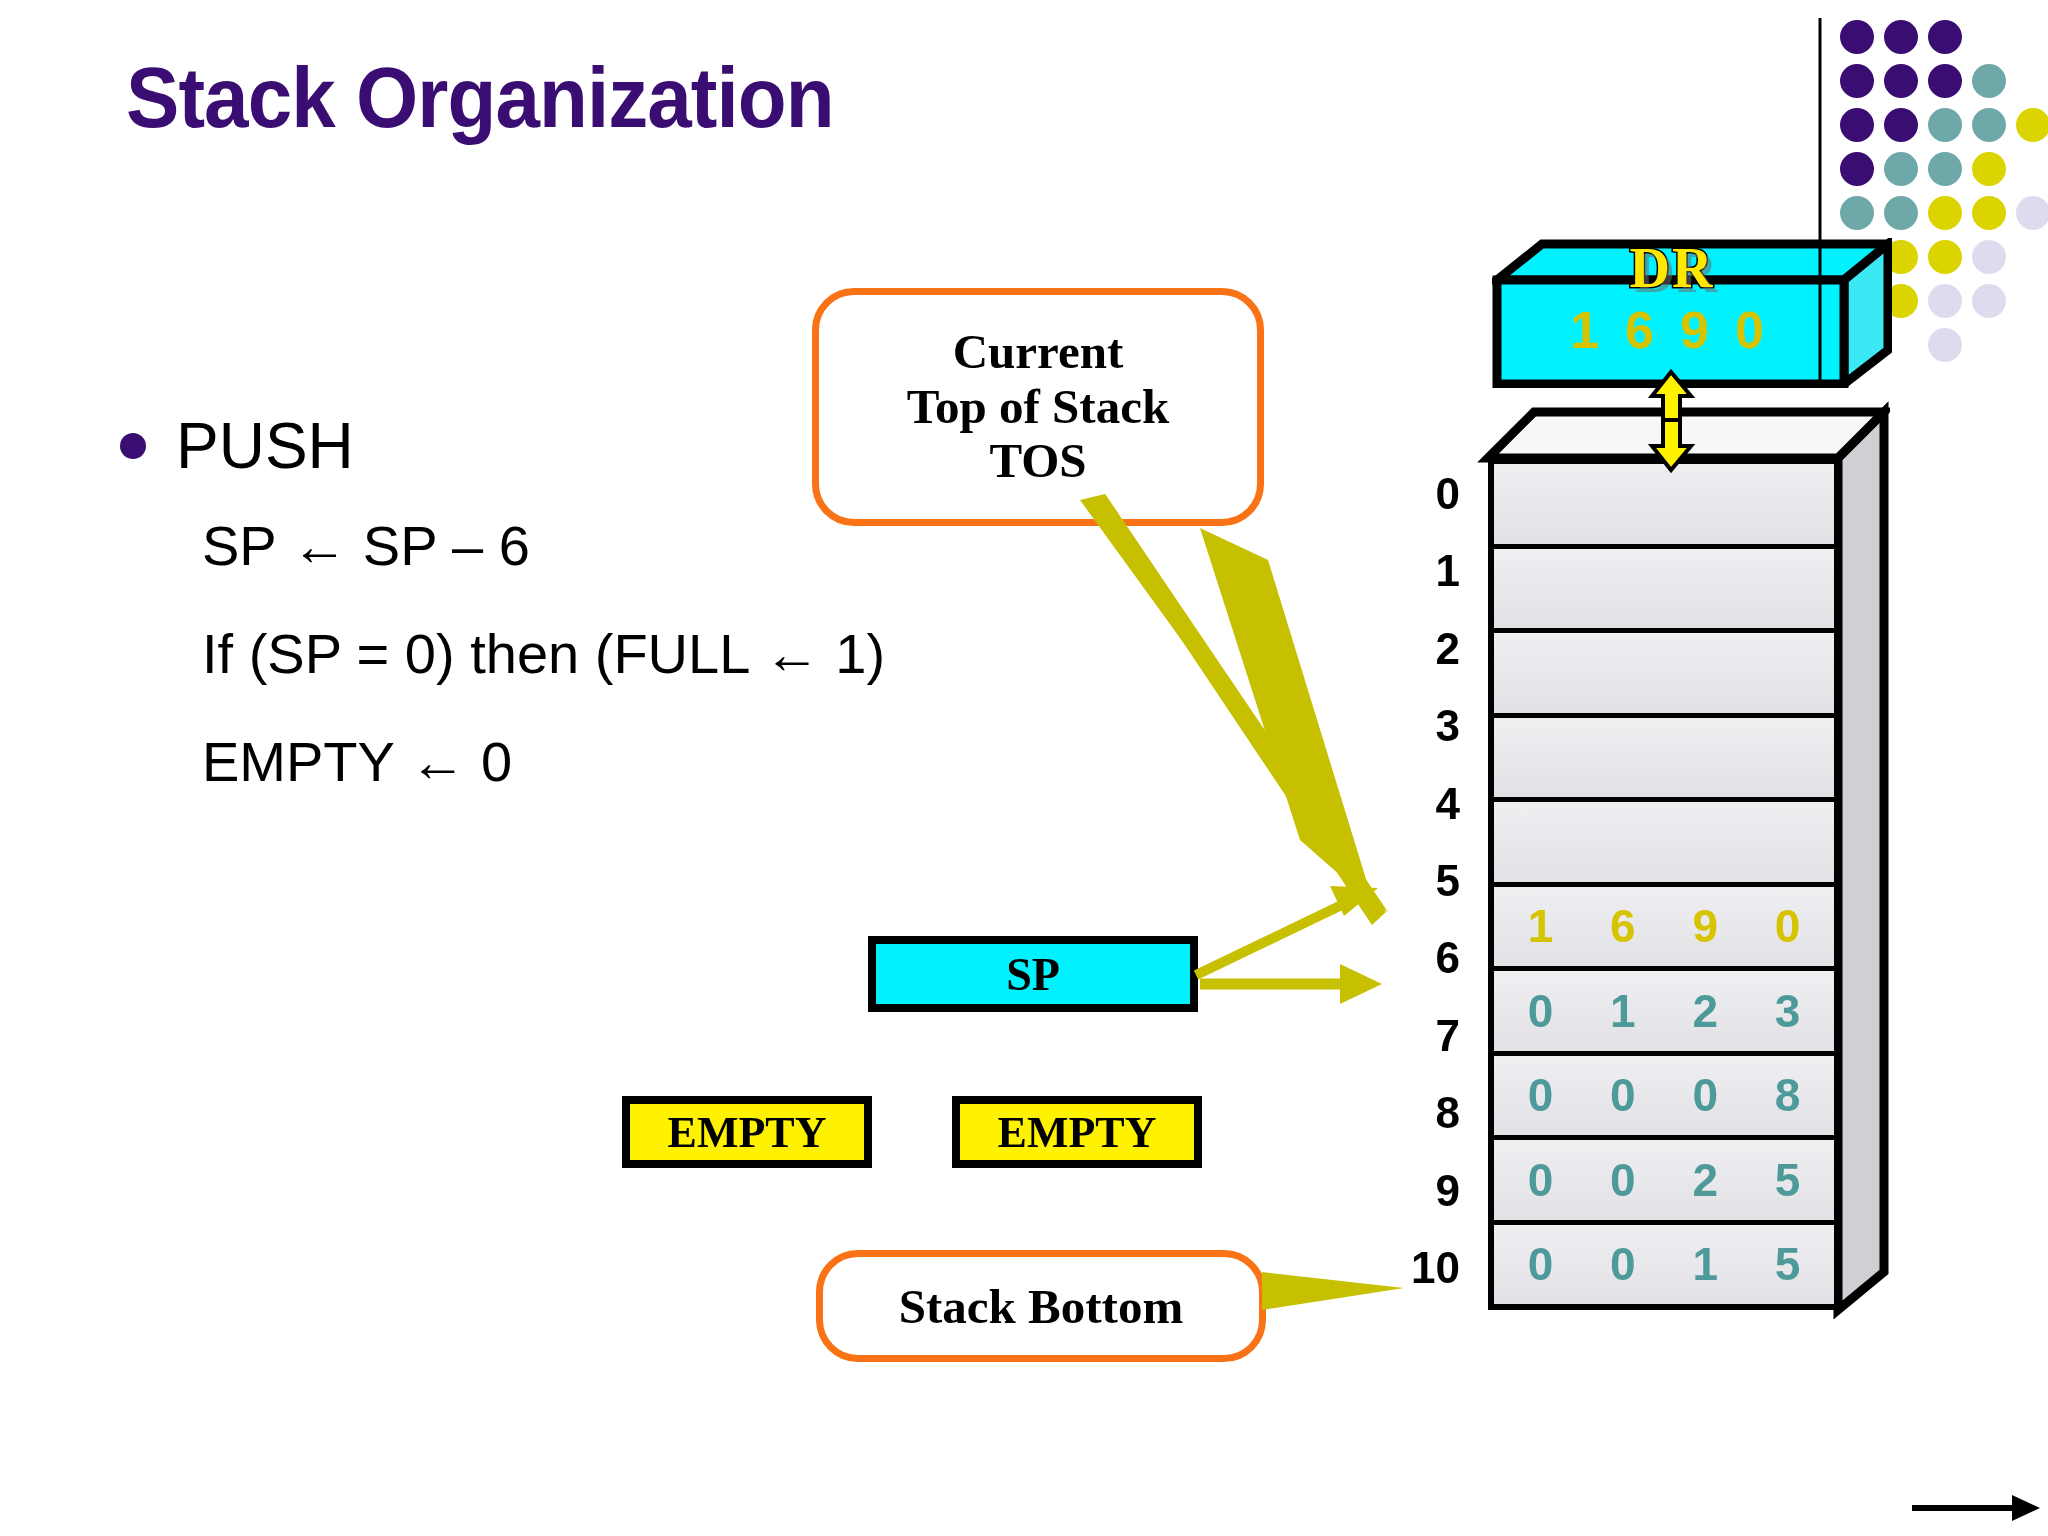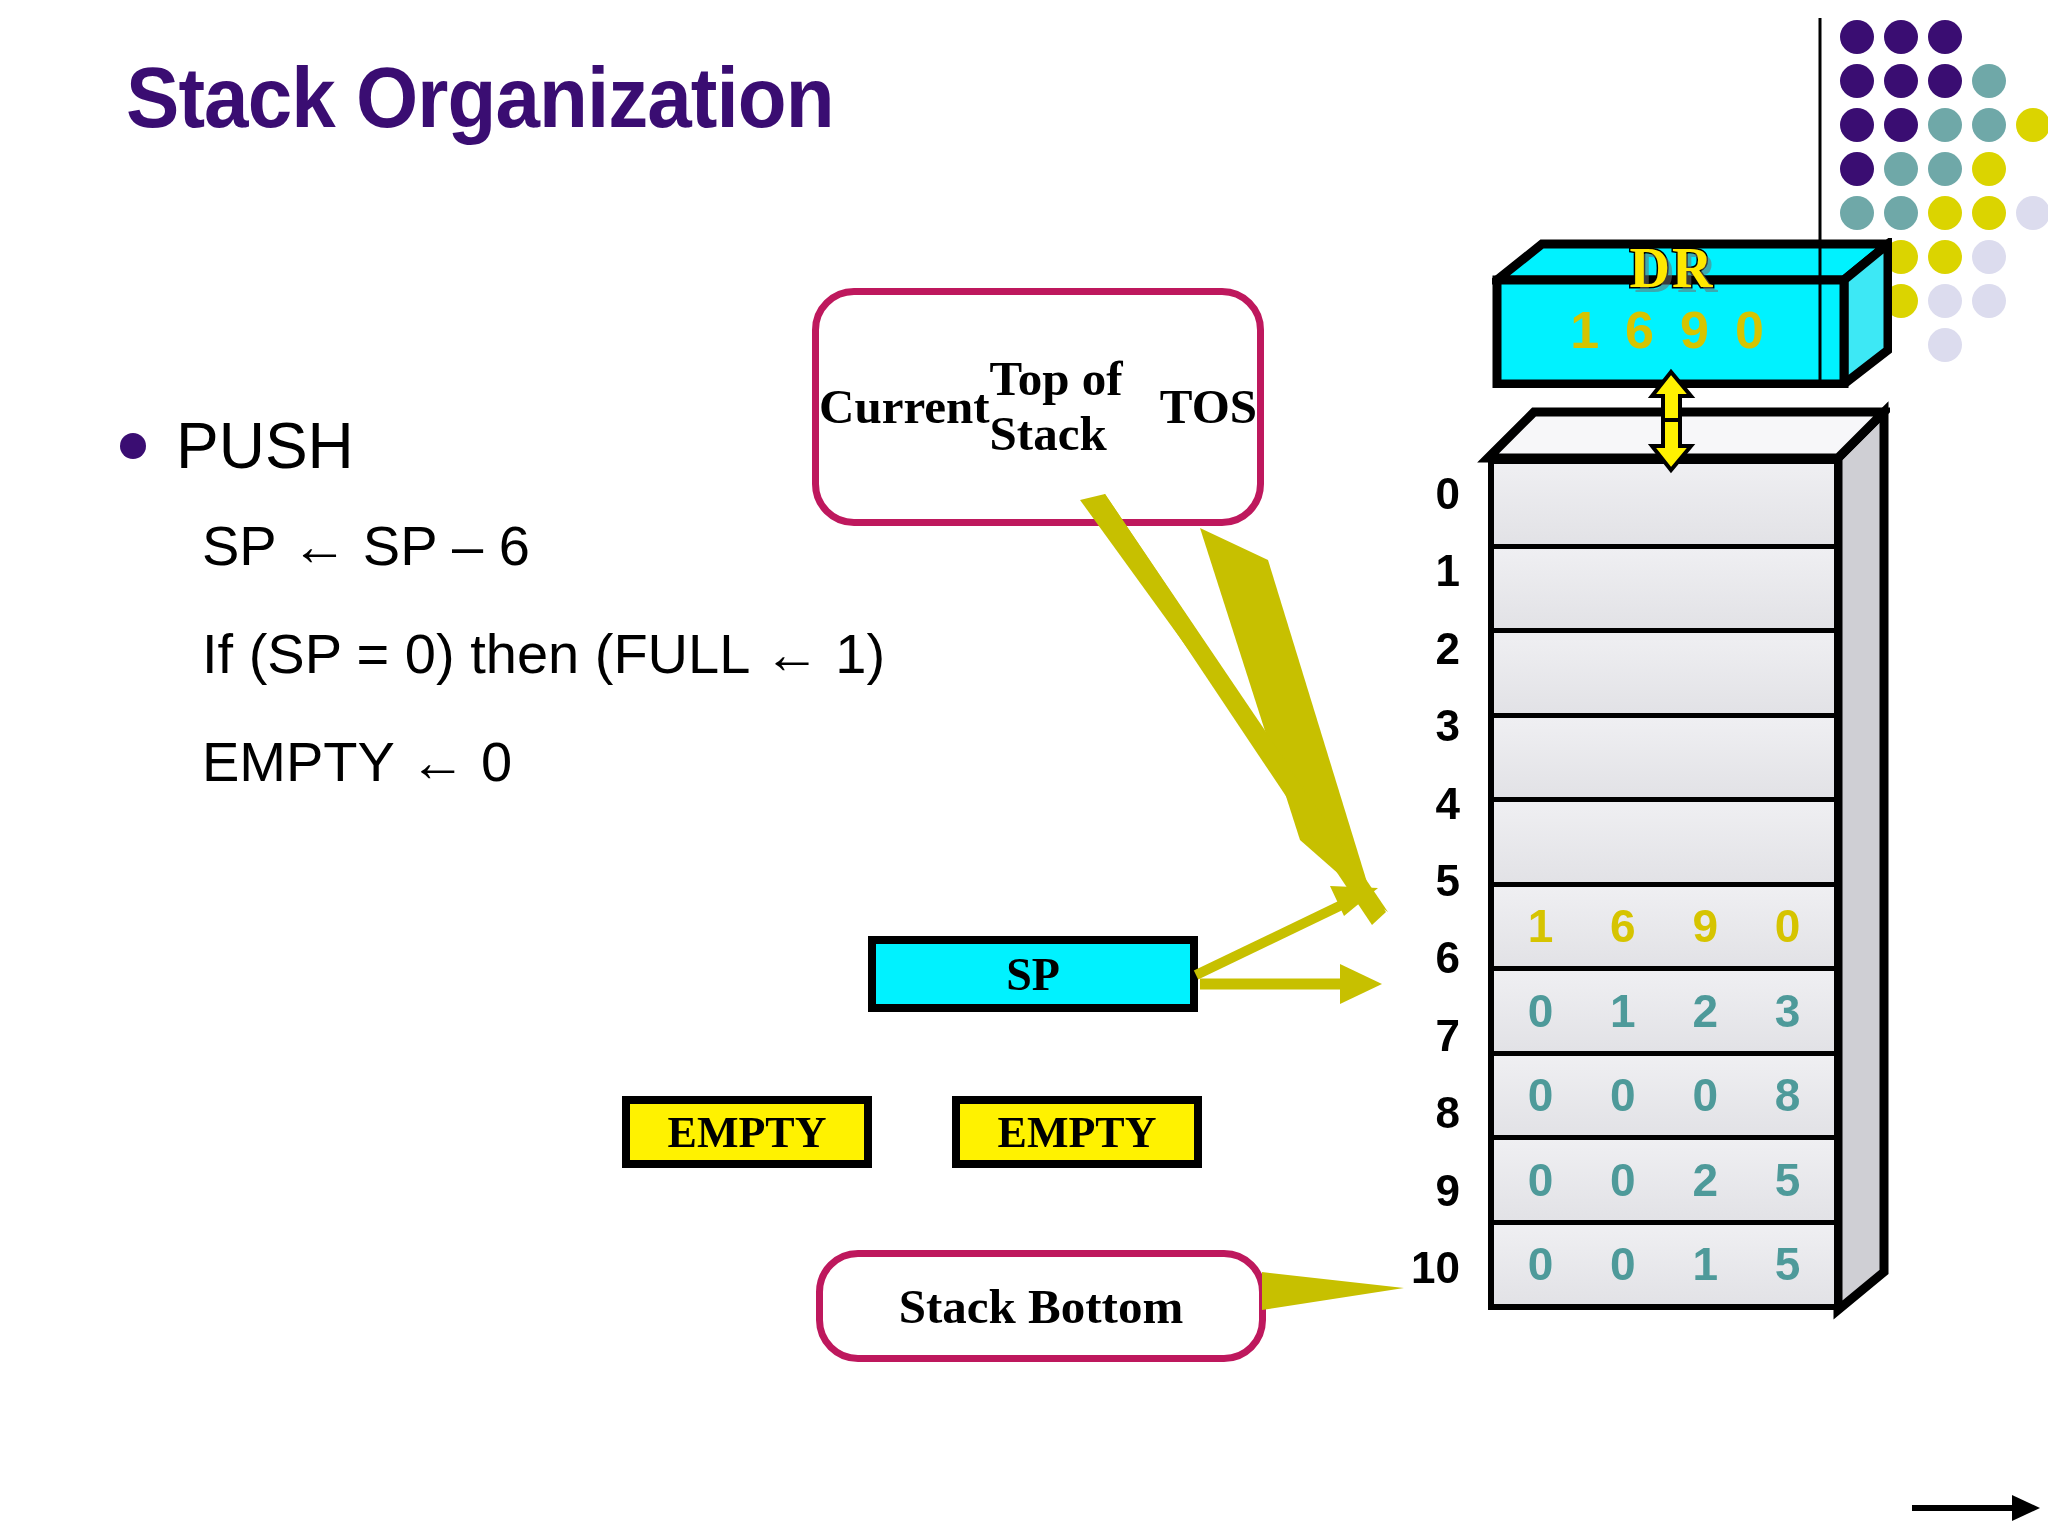--- a/index.html
+++ b/index.html
@@ -64,26 +64,26 @@
     font-family: "Liberation Sans", sans-serif;
     white-space: nowrap;
     padding-left: 82px;
     height: 108px;
     line-height: 108px;
   }
 
   
   .callout {
     position: absolute;
-    border: 7px solid #be185d;
+    border: 7px solid #f97316;
     background: #ffffff;
     border-radius: 42px;
     box-sizing: border-box;
     display: flex;
-    flex-direction: row;
+    flex-direction: column;
     align-items: center;
     justify-content: center;
     font-family: "Liberation Serif", serif;
     font-weight: bold;
     color: #000000;
   }
   #callout-tos {
     left: 812px; top: 288px;
     width: 452px; height: 238px;
     font-size: 49px;

